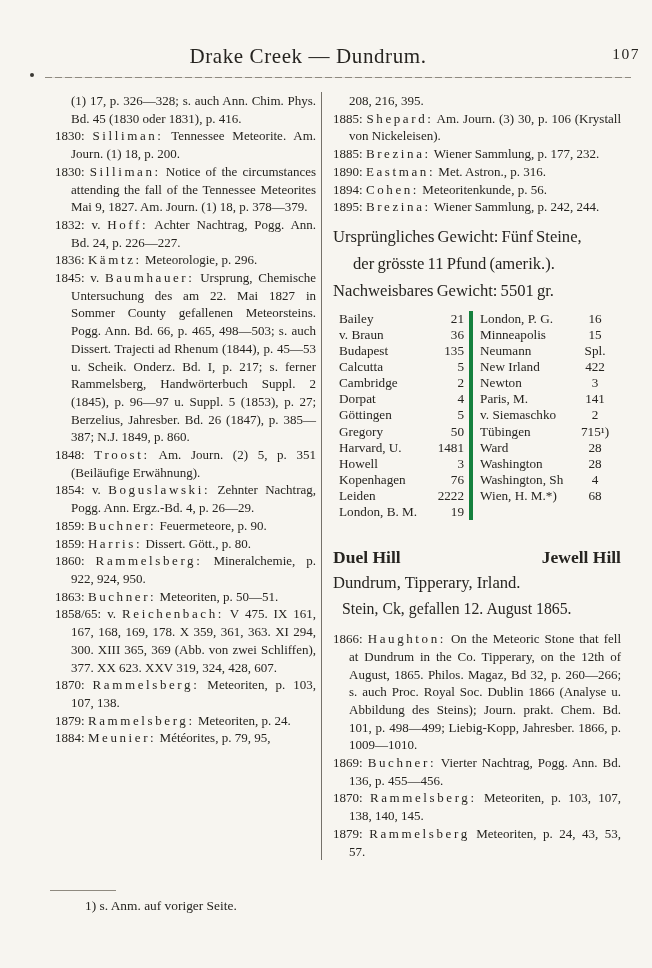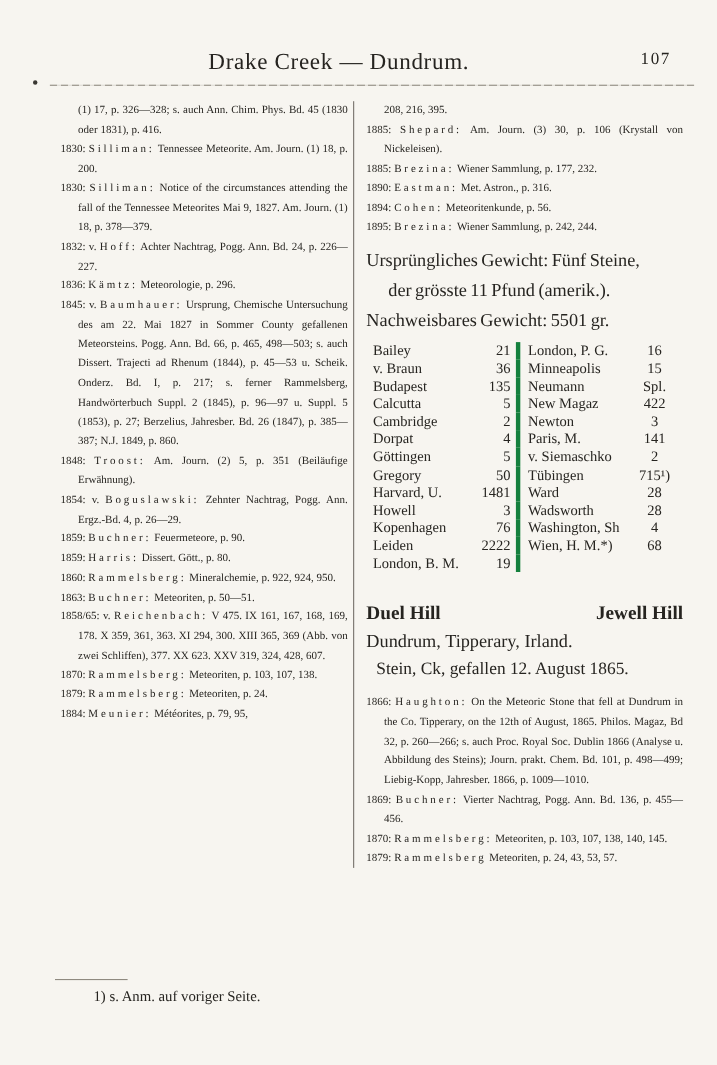--- a/index.html
+++ b/index.html
@@ -6,28 +6,28 @@
   body{
     width:652px;height:968px;
     background:#f7f5f0;
     font-family:"Liberation Serif","DejaVu Serif",serif;
     color:#262420;
     position:relative;
     overflow:hidden;
   }
   .ink-dot{position:absolute;left:30px;top:73px;width:4px;height:4px;background:#3a3833;border-radius:50%;}
   .hdr-title{position:absolute;top:44px;left:0;width:616px;text-align:center;font-size:21px;letter-spacing:0.6px;}
-  .hdr-page{position:absolute;top:45px;right:42px;font-size:15.5px;letter-spacing:1.5px;}
+  .hdr-page{position:absolute;top:45px;right:12px;font-size:15.5px;letter-spacing:1.5px;}
   .hdr-rule{position:absolute;top:77px;left:45px;width:586px;height:1px;
     background:repeating-linear-gradient(90deg,#8f8a80 0 7px,rgba(143,138,128,.25) 7px 10px);}
   .columns{position:absolute;top:92px;left:55px;width:566px;display:flex;align-items:stretch;}
   .col-left{width:262px;}
   .col-divider{width:1px;background:#75716a;margin-left:5px;margin-right:11px;}
   .col-right{width:289px;}
-  .entry{font-size:10px;line-height:17.7px;text-align:justify;margin:0;
+  .entry{font-size:13px;line-height:17.7px;text-align:justify;margin:0;
     padding-left:16px;text-indent:-16px;}
   .entry.cont{text-indent:0;}
   .year{white-space:nowrap;}
   .author{letter-spacing:2.6px;}
   .prefix:empty,.author:empty,.year:empty{display:none;}
   .weights{margin-top:7px;}
   .weights p{margin:0;font-size:16.6px;line-height:27px;word-spacing:-1px;}
   .weights .w2{padding-left:20px;}
   .wtable{margin-top:7px;margin-left:6px;border-collapse:collapse;width:278px;
     font-size:13.2px;}
@@ -113,21 +113,21 @@
           </tr>
         <tr>
             <td>Budapest</td>
             <td class="lv">135</td>
             <td class="rn">Neumann</td>
             <td class="rv">Spl.</td>
           </tr>
         <tr>
             <td>Calcutta</td>
             <td class="lv">5</td>
-            <td class="rn">New Magaz</td>
+            <td class="rn">New Irland</td>
             <td class="rv">422</td>
           </tr>
         <tr>
             <td>Cambridge</td>
             <td class="lv">2</td>
             <td class="rn">Newton</td>
             <td class="rv">3</td>
           </tr>
         <tr>
             <td>Dorpat</td>
@@ -149,21 +149,21 @@
           </tr>
         <tr>
             <td>Harvard, U.</td>
             <td class="lv">1481</td>
             <td class="rn">Ward</td>
             <td class="rv">28</td>
           </tr>
         <tr>
             <td>Howell</td>
             <td class="lv">3</td>
-            <td class="rn">Wadsworth</td>
+            <td class="rn">Washington</td>
             <td class="rv">28</td>
           </tr>
         <tr>
             <td>Kopenhagen</td>
             <td class="lv">76</td>
             <td class="rn">Washington, Sh</td>
             <td class="rv">4</td>
           </tr>
         <tr>
             <td>Leiden</td>

